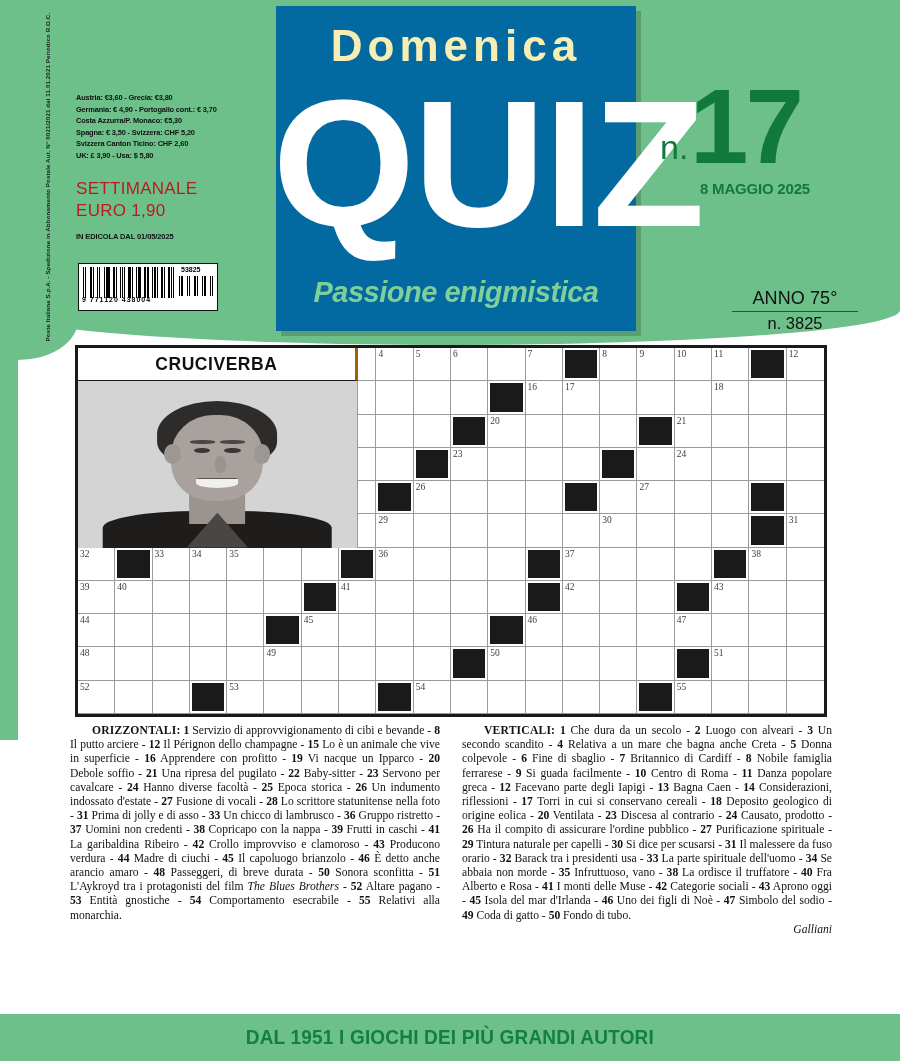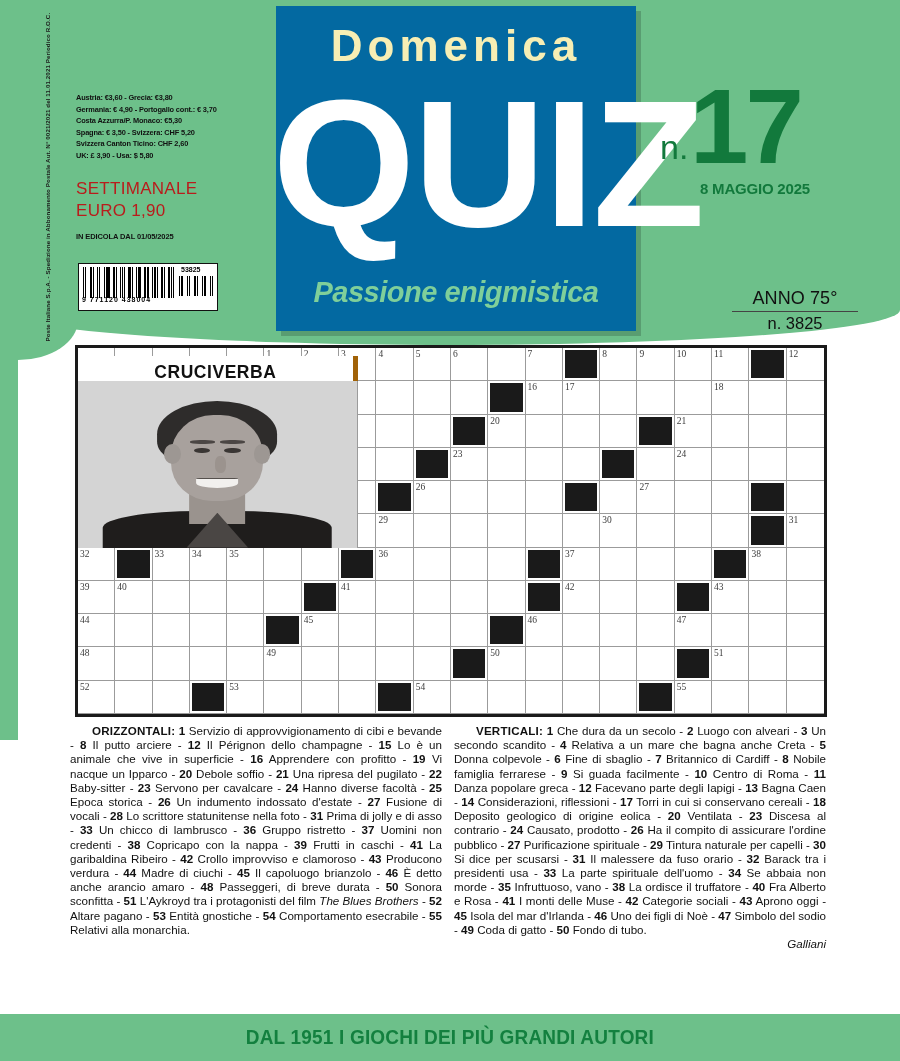--- a/index.html
+++ b/index.html
@@ -170,24 +170,24 @@
     font-size:9.5px;color:#3b3b3b;
     font-family:"Liberation Serif", serif;
     line-height:12px;
   }
   .blk::after{
     content:"";position:absolute;left:2px;top:2px;right:2px;bottom:2px;
     background:#1a1a1a;
   }
   
   #title-band{
-    position:absolute;left:0;top:8px;
+    position:absolute;left:0;top:0;
     width:37.5%;height:9.09%;
     background:#fff;
-    border-right:5px solid #a16207;border-bottom:1px solid #1a1a1a;
+    border-right:3px solid #a16207;border-bottom:1px solid #1a1a1a;
     display:flex;align-items:center;justify-content:center;
     box-sizing:border-box;z-index:4;
   }
   #title-band span{
     font-size:19px;font-weight:700;letter-spacing:.6px;color:#111;
     font-family:"Liberation Sans", sans-serif;
     transform:scaleX(.92);
   }
   #photo{
     position:absolute;left:0;top:9.09%;
@@ -215,22 +215,22 @@
     background:#9a938e;transform:translateX(-50%);}
   .ph-body{position:absolute;left:50%;top:78%;width:82%;height:24%;
     background:#1f1d1c;border-radius:42% 42% 0 0;transform:translateX(-50%);}
   .ph-collar{position:absolute;left:50%;top:79%;width:22%;height:21%;
     background:#4a4644;transform:translateX(-50%) rotate(0deg);
     clip-path:polygon(50% 0,100% 100%,0 100%);}
 
   
   #clues{
     position:absolute;left:70px;top:724px;width:762px;height:285px;
-    display:flex;gap:12px;
-    font-family:Liberation Sans, sans-serif;
+    display:flex;gap:22px;
+    font-family:Liberation Serif, serif;
   }
   .clue-col{
     width:372px;
     font-size:11.6px;line-height:14.2px;
     text-align:justify;
     color:#111;
     hyphens:none;
   }
   .clue-col .lead{font-weight:700;letter-spacing:.2px;}
   .clue-col b{font-weight:700;}

